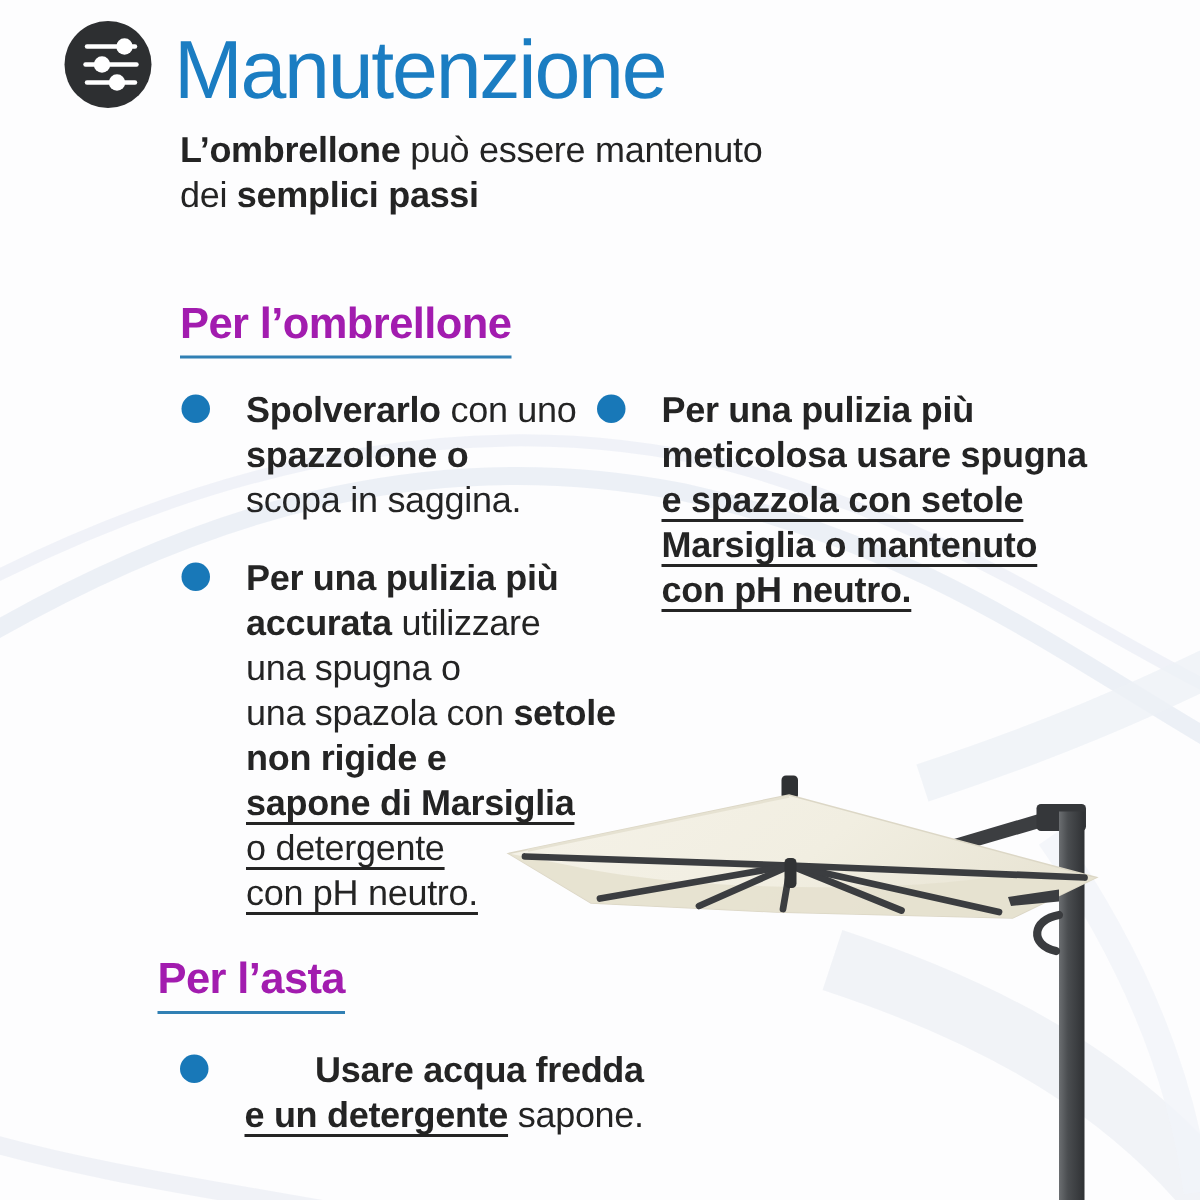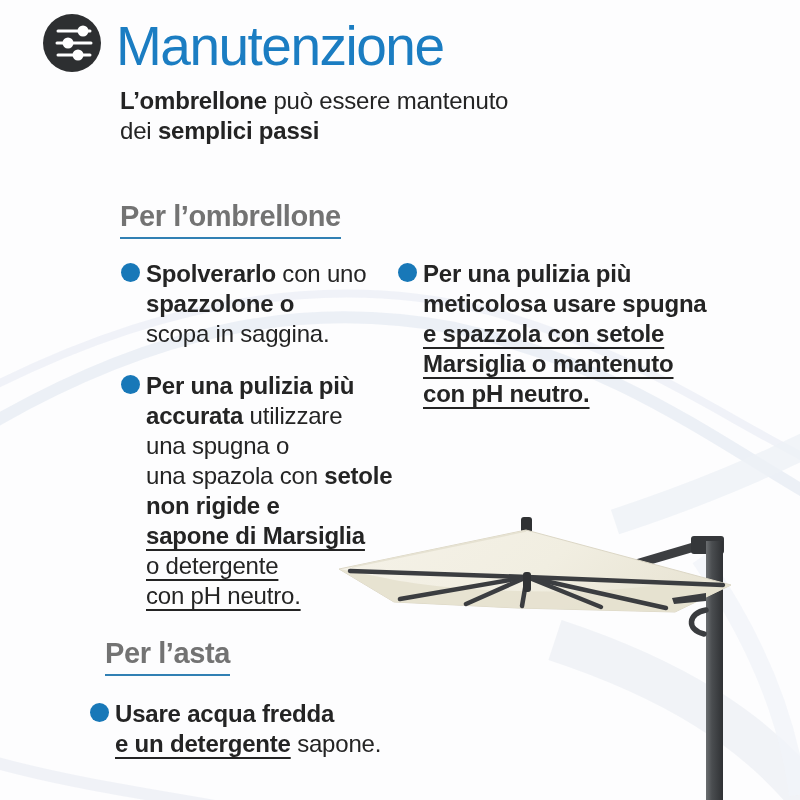--- a/index.html
+++ b/index.html
@@ -20,31 +20,31 @@
 
   #subtitle{position:absolute;left:120px;top:86px;}
 
   .t-line{font-size:24px;line-height:30px;white-space:nowrap;letter-spacing:-0.2px;}
   .t-line .b{font-weight:bold;}
   .t-line .u{text-decoration:underline;text-underline-offset:5px;text-decoration-thickness:1.5px;}
 
   h2.sec{
     margin:0;display:inline-block;position:absolute;
     font-size:29px;line-height:27px;font-weight:bold;letter-spacing:-0.4px;
-    color:#737373;padding-bottom:7px;border-bottom:2px solid #3180b4;
+    color:#a21caf;padding-bottom:7px;border-bottom:2px solid #3180b4;
     white-space:nowrap;
   }
   #sec1-heading{left:120px;top:203px;}
   #sec2-heading{left:105px;top:640px;}
 
   #col-left{position:absolute;left:121px;top:259px;}
   #col-right{position:absolute;left:398px;top:259px;}
-  #asta-bullets{position:absolute;left:90px;top:699px;}
+  #asta-bullets{position:absolute;left:120px;top:699px;text-align:right;}
 
-  .bullet{display:flex;gap:6px;margin-bottom:22px;}
+  .bullet{display:flex;gap:24px;margin-bottom:22px;}
   .dot{flex:0 0 auto;width:19px;height:19px;border-radius:50%;background:#1878b8;margin-top:4px;}
 </style>
 </head>
 <body>
 
 <svg class="layer" viewBox="0 0 800 800" aria-hidden="true">
   <path d="M-20,430 C150,330 300,298 455,328 C610,362 700,430 815,498" fill="none" stroke="#e9edf4" stroke-width="12" opacity="0.85"></path>
   <path d="M-20,393 C160,300 330,272 485,310 C640,352 725,420 825,468" fill="none" stroke="#eef1f7" stroke-width="8" opacity="0.9"></path>
   <path d="M-20,758 C80,788 200,800 330,828" fill="none" stroke="#eef1f6" stroke-width="12" opacity="0.9"></path>
   <path d="M615,522 C700,494 760,468 825,436" fill="none" stroke="#eef1f6" stroke-width="26" opacity="0.8"></path>

